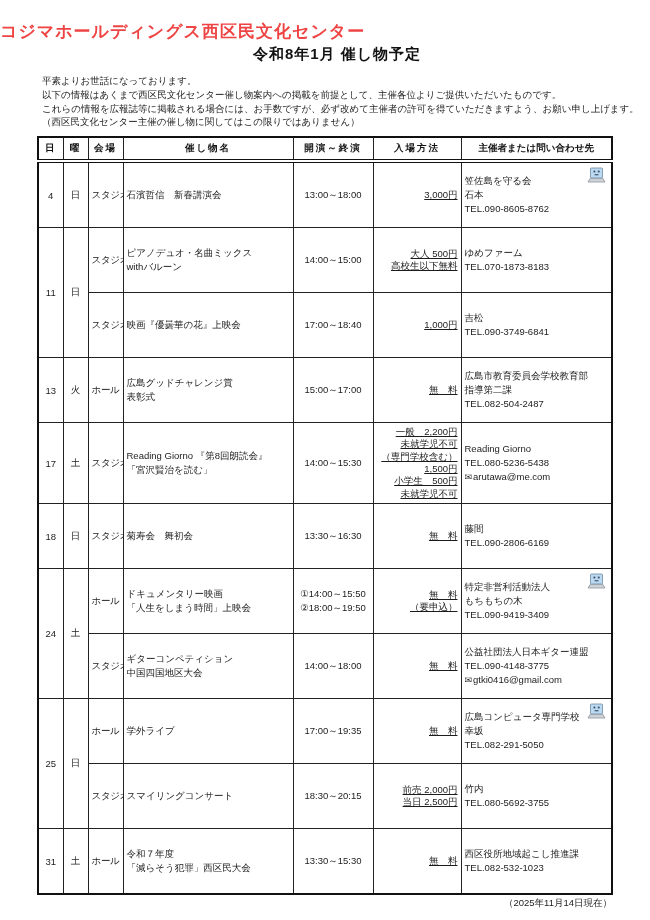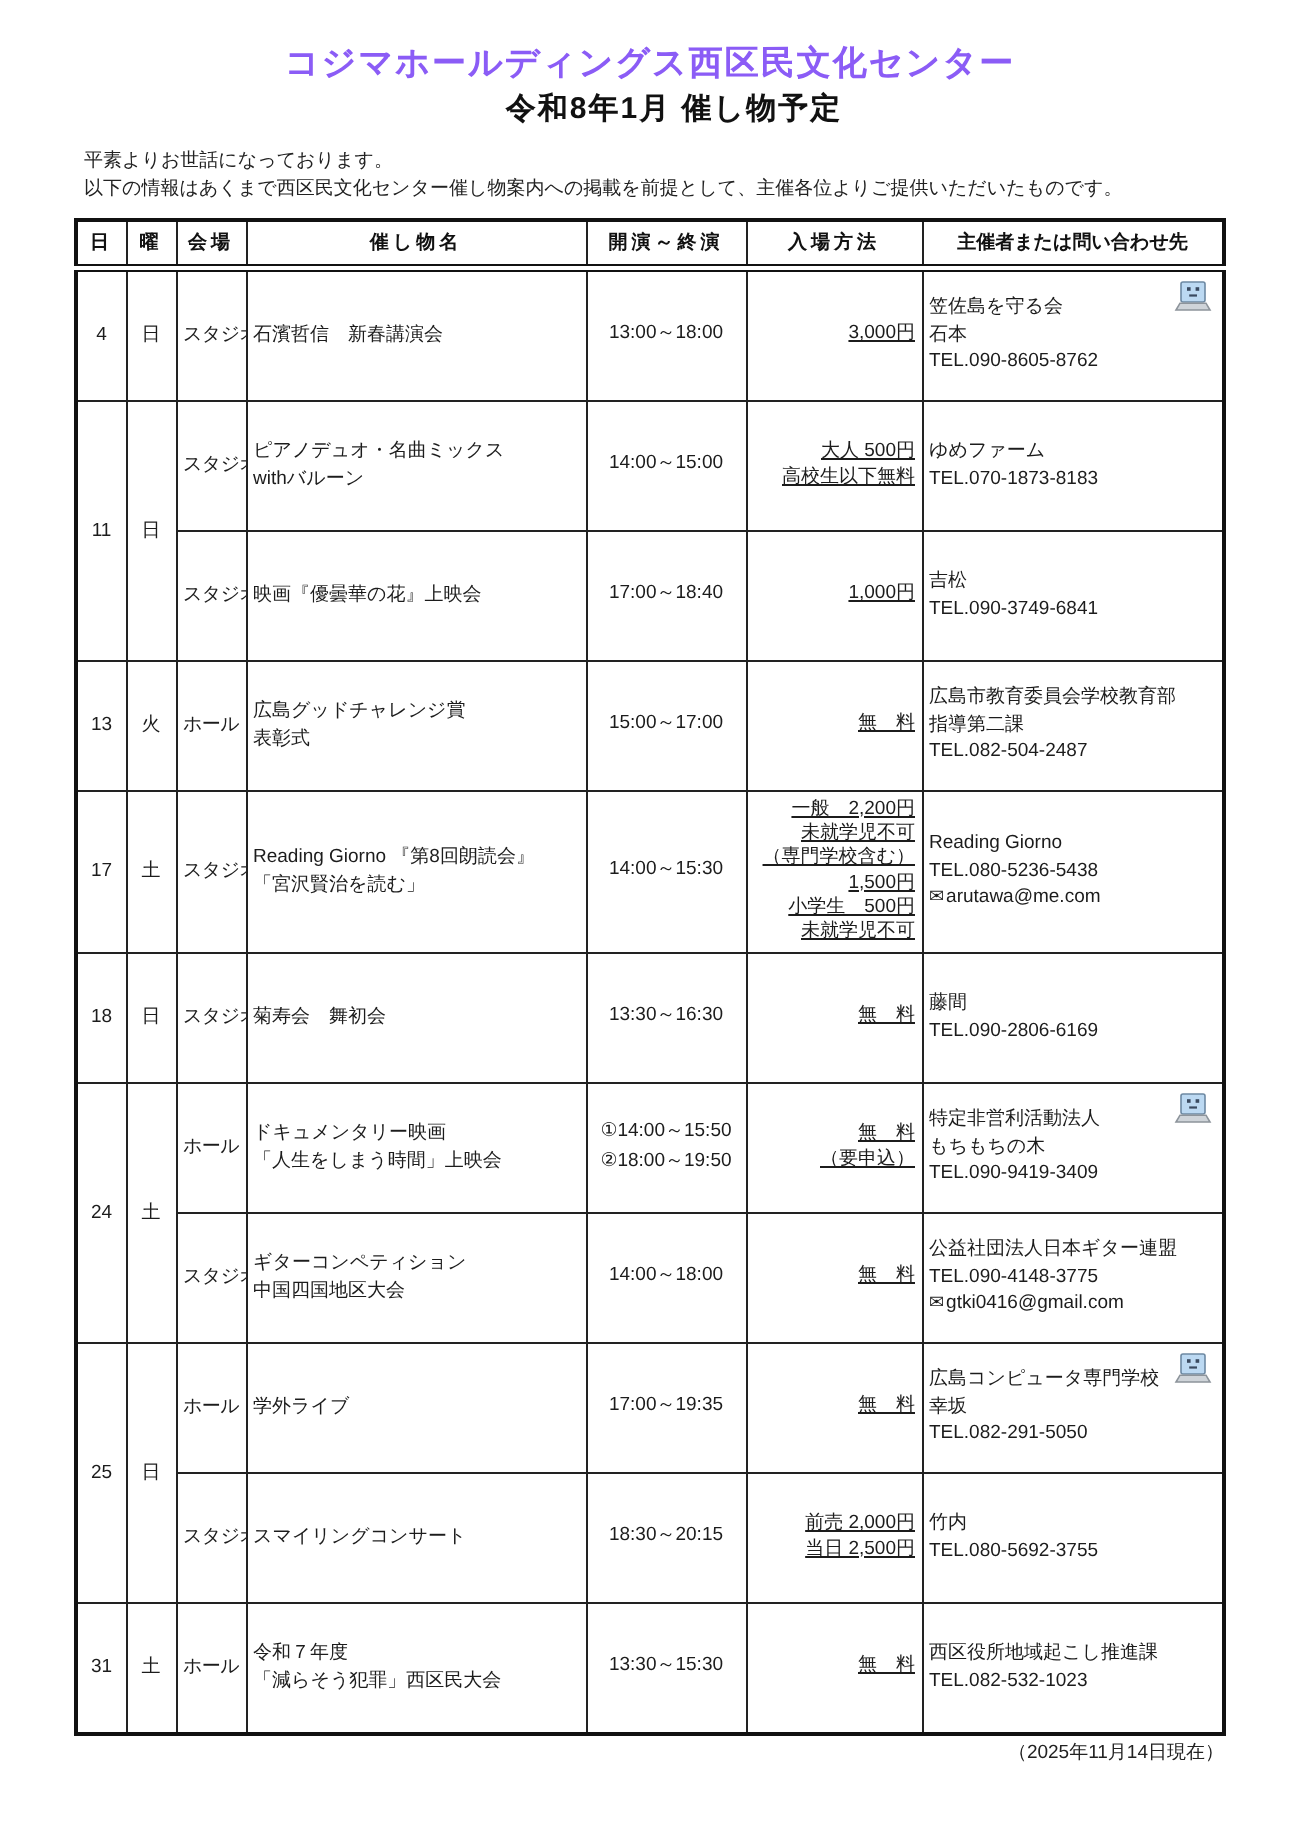--- a/index.html
+++ b/index.html
@@ -4,22 +4,22 @@
 <style>
   html,body{margin:0;padding:0;background:#ffffff;}
   body{
     width:650px;height:920px;
     font-family:"Liberation Sans","DejaVu Sans",sans-serif;
     color:#1c1c1c;
     -webkit-font-smoothing:antialiased;
   }
   .page{position:relative;width:650px;height:920px;overflow:hidden;background:#fff;}
   .title{
-    text-align:center;font-weight:bold;font-size:17px;letter-spacing:1px;
-    margin:20px 0 2px 0;color:#8b5cf6;
+    font-weight:bold;font-size:17px;letter-spacing:1px;
+    margin:20px 0 2px 0;color:#ef4444;
   }
   .subtitle{
     text-align:center;font-weight:bold;font-size:15px;letter-spacing:1px;
     margin:0 0 10px 0;color:#111;padding-left:24px;
   }
   .intro{margin:0 12px 0 42px;font-size:9.5px;line-height:1.45;color:#222;}
   .intro div{white-space:nowrap;}
 
   table.events{
     width:574px;margin:7px auto 0 auto;
@@ -58,20 +58,22 @@
 <body>
 
 <div class="page">
 
   <div class="title">コジマホールディングス西区民文化センター</div>
   <div class="subtitle">令和8年1月 催し物予定</div>
 
   <div class="intro">
     <div>平素よりお世話になっております。</div>
     <div>以下の情報はあくまで西区民文化センター催し物案内への掲載を前提として、主催各位よりご提供いただいたものです。</div>
+    <div>これらの情報を広報誌等に掲載される場合には、お手数ですが、必ず改めて主催者の許可を得ていただきますよう、お願い申し上げます。</div>
+    <div>（西区民文化センター主催の催し物に関してはこの限りではありません）</div>
   </div>
 
   <table class="events">
     <colgroup>
       <col style="width:25px">
         <col style="width:25px">
         <col style="width:35px">
       <col style="width:170px">
         <col style="width:80px">
         <col style="width:88px">

